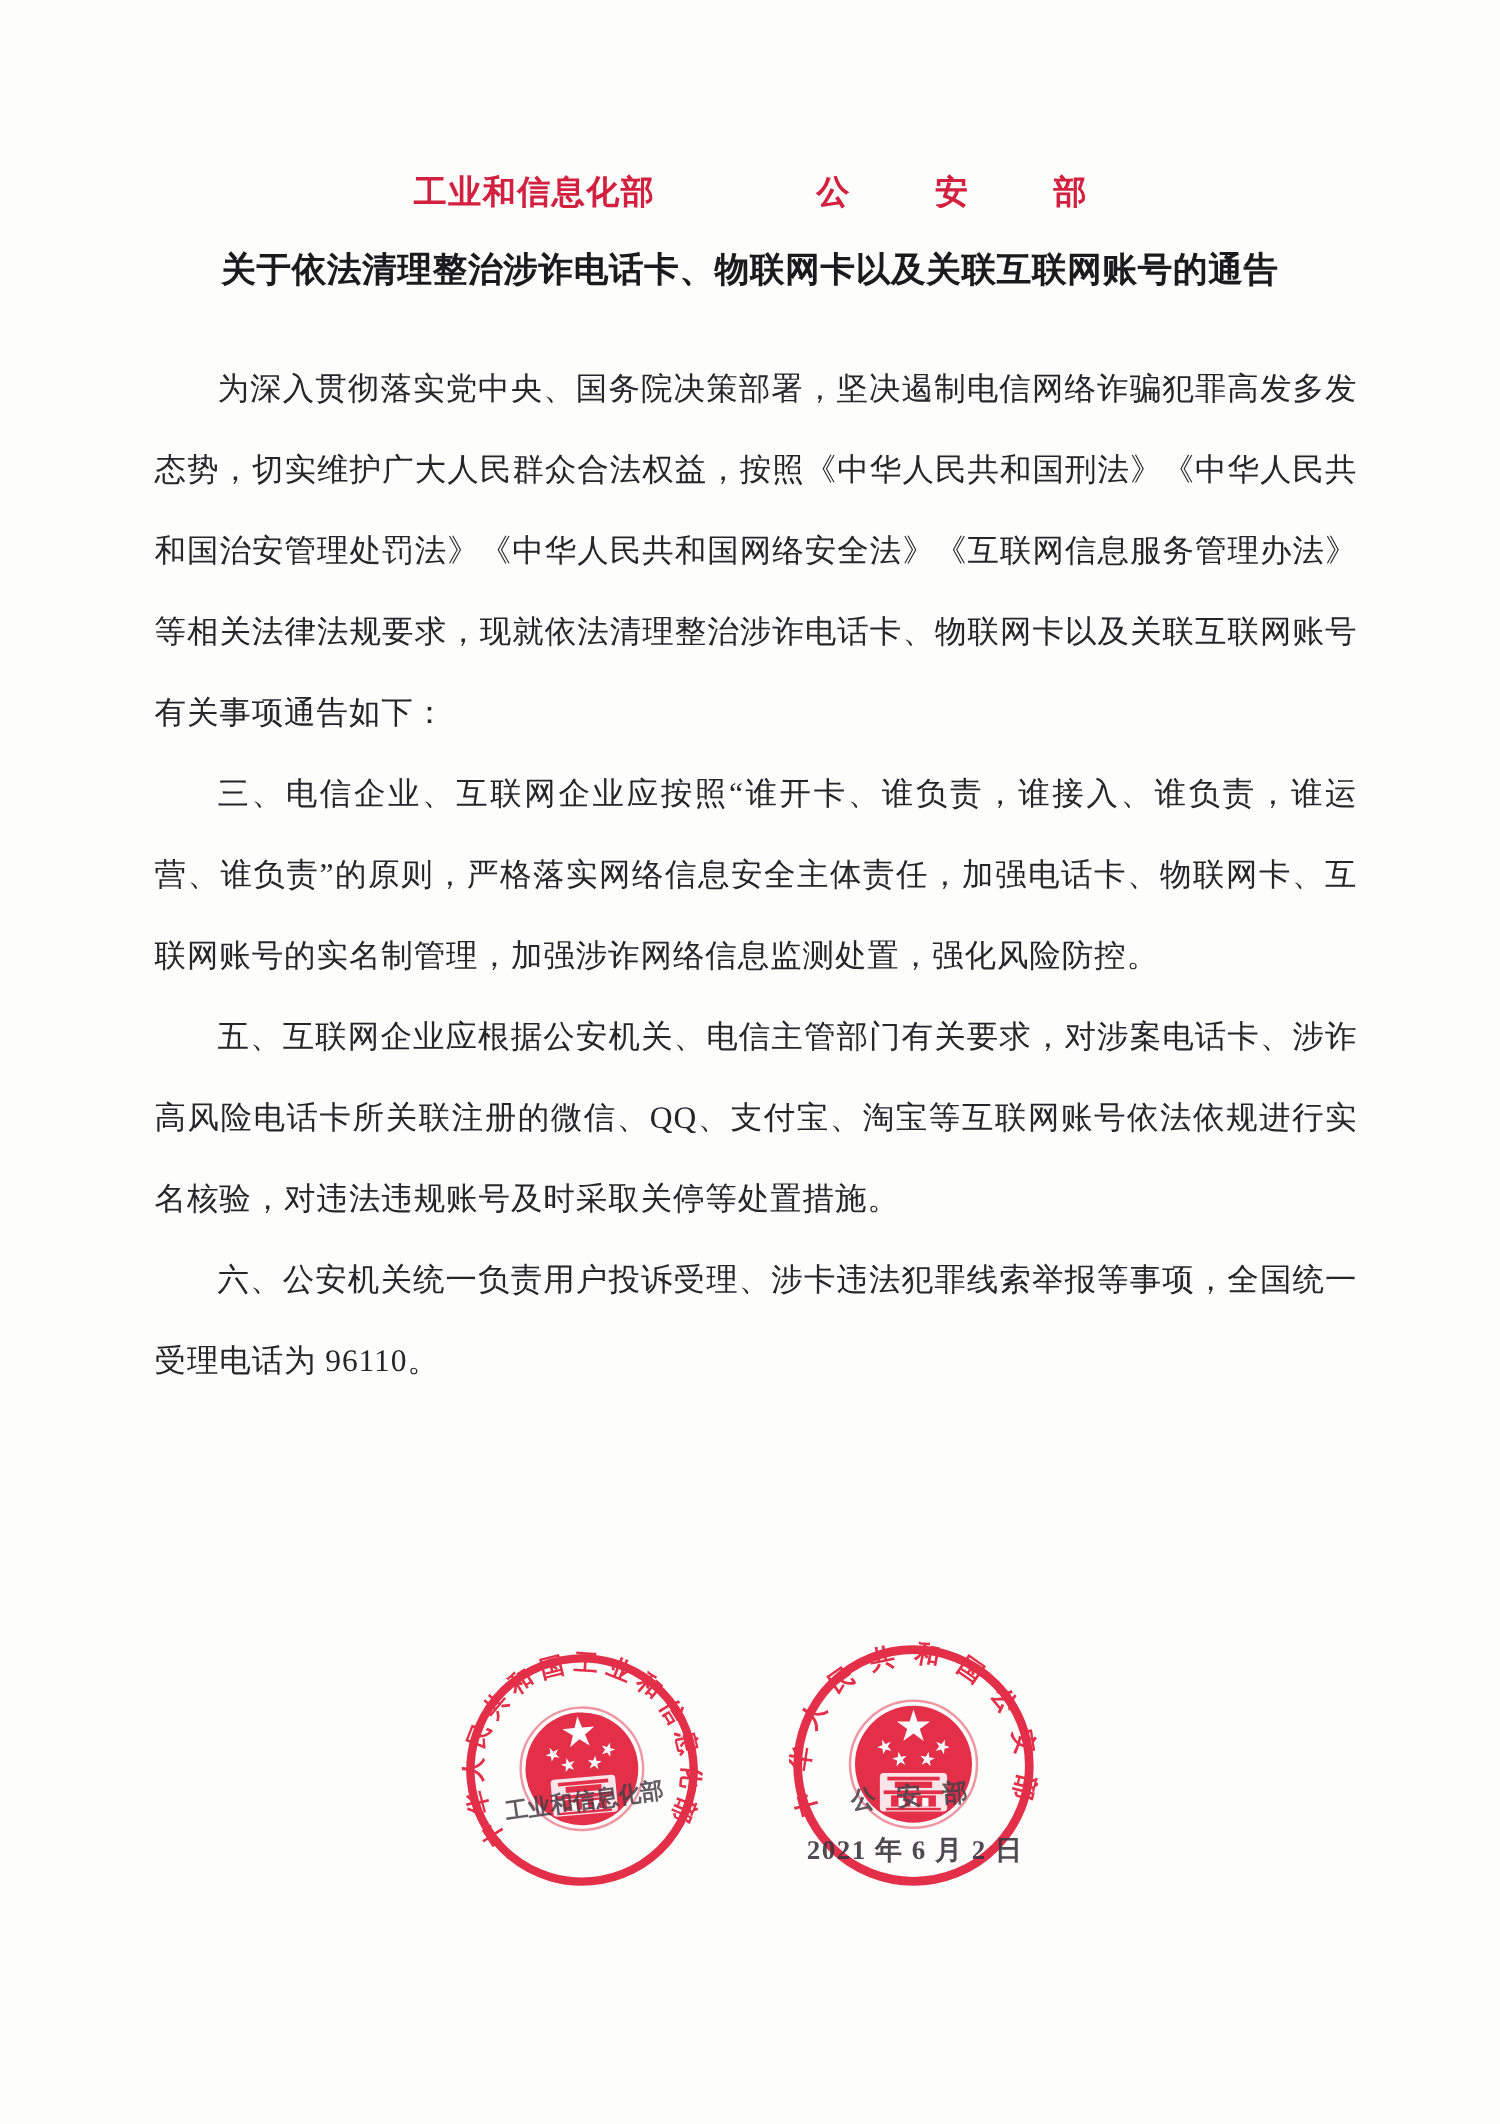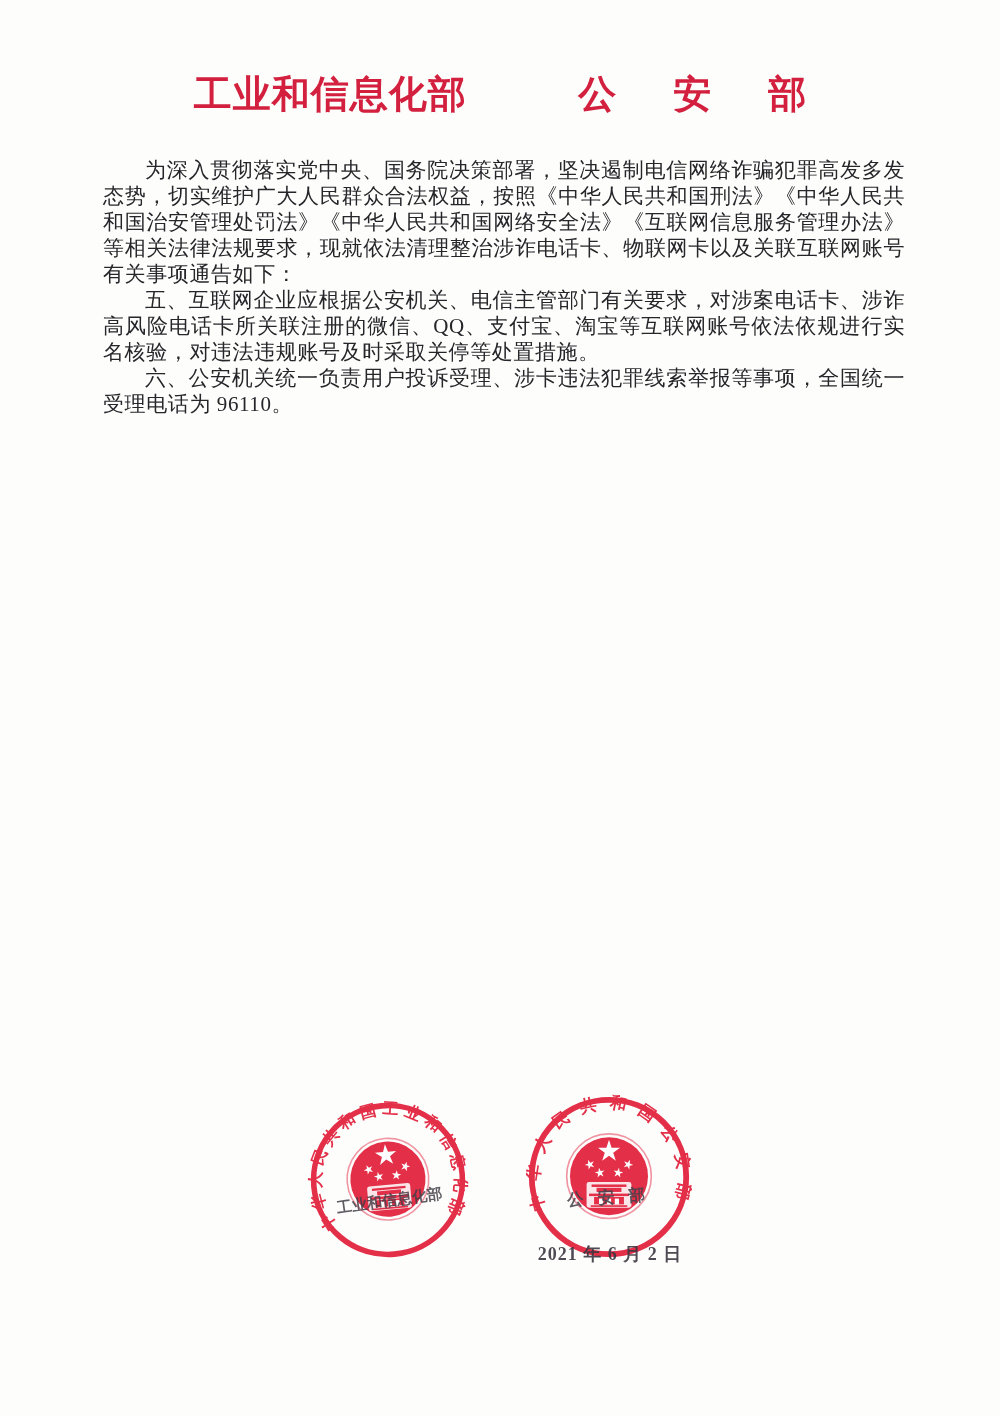--- a/index.html
+++ b/index.html
@@ -10,38 +10,39 @@
     margin: 0 auto;
     background: var(--paper, #fdfdfc);
     font-family: "Liberation Serif", "DejaVu Serif", serif;
     color: var(--body-text, #26262a);
     overflow: hidden;
   }
   .masthead {
     padding-top: 69px;
     text-align: center;
     font-weight: bold;
-    font-size: 38px;
+    font-size: 22px;
     color: var(--masthead-red, #d2203e);
     white-space: nowrap;
+    margin-top: 44px;
   }
   .masthead .ministry-1 { letter-spacing: 1px; }
   .masthead .ministry-2 { margin-left: 102px; letter-spacing: 57px; margin-right: -57px; }
   .doc-title {
     margin: 21px 80px 0;
     text-align: center;
     font-size: 23px;
     font-weight: bold;
     color: #1b1b1d;
     letter-spacing: 0.5px;
   }
   .doc-body {
     margin: 37px 95px 0 103px;
     font-size: 21px;
-    line-height: 26px;
+    line-height: 54px;
     text-align: justify;
     letter-spacing: 0.6px;
   }
   .doc-body p { margin: 0; text-indent: 2em; }
   .seal-area {
     position: absolute;
     left: 0; top: 1088px;
     width: 1000px; height: 230px;
   }
   .seal {
@@ -65,44 +66,46 @@
     fill: var(--stamp-dark, #3c3640);
     opacity: 0.85;
     font-family: "Liberation Serif", "DejaVu Serif", serif;
     font-weight: bold;
     font-size: 19px;
     text-anchor: middle;
   }
   .seal-right .overlay { font-size: 20px; letter-spacing: 6px; }
   .seal-date {
     position: absolute;
-    left: 520px; top: 154px;
+    left: 520px; top: 133px;
     width: 180px;
     text-align: center;
     font-size: 18px;
     font-weight: bold;
     color: var(--stamp-dark, #3c3640);
     opacity: 0.9;
     letter-spacing: 1px;
     white-space: nowrap;
   }
 </style>
 </head>
 <body>
 
 <div class="page">
 
   <div class="masthead">
     <span class="ministry-1">工业和信息化部</span>
     <span class="ministry-2">公安部</span>
   </div>
 
+  <div class="doc-title">关于依法清理整治涉诈电话卡、物联网卡以及关联互联网账号的通告</div>
 
   <div class="doc-body">
     <p>为深入贯彻落实党中央、国务院决策部署，坚决遏制电信网络诈骗犯罪高发多发态势，切实维护广大人民群众合法权益，按照《中华人民共和国刑法》《中华人民共和国治安管理处罚法》《中华人民共和国网络安全法》《互联网信息服务管理办法》等相关法律法规要求，现就依法清理整治涉诈电话卡、物联网卡以及关联互联网账号有关事项通告如下：</p>
+    <p>三、电信企业、互联网企业应按照“谁开卡、谁负责，谁接入、谁负责，谁运营、谁负责”的原则，严格落实网络信息安全主体责任，加强电话卡、物联网卡、互联网账号的实名制管理，加强涉诈网络信息监测处置，强化风险防控。</p>
     <p>五、互联网企业应根据公安机关、电信主管部门有关要求，对涉案电话卡、涉诈高风险电话卡所关联注册的微信、QQ、支付宝、淘宝等互联网账号依法依规进行实名核验，对违法违规账号及时采取关停等处置措施。</p>
     <p>六、公安机关统一负责用户投诉受理、涉卡违法犯罪线索举报等事项，全国统一受理电话为 96110。</p>
   </div>
 
   <div class="seal-area">
 
     <svg class="seal seal-left" viewBox="0 0 200 200">
       <defs>
         <path id="star" d="M0,-1 L0.2245,-0.309 L0.951,-0.309 L0.363,0.118 L0.588,0.809 L0,0.382 L-0.588,0.809 L-0.363,0.118 L-0.951,-0.309 L-0.2245,-0.309 Z"></path>
         <path id="arcL" d="M 30,148 A 84,84 0 1 1 170,148" fill="none"></path>

